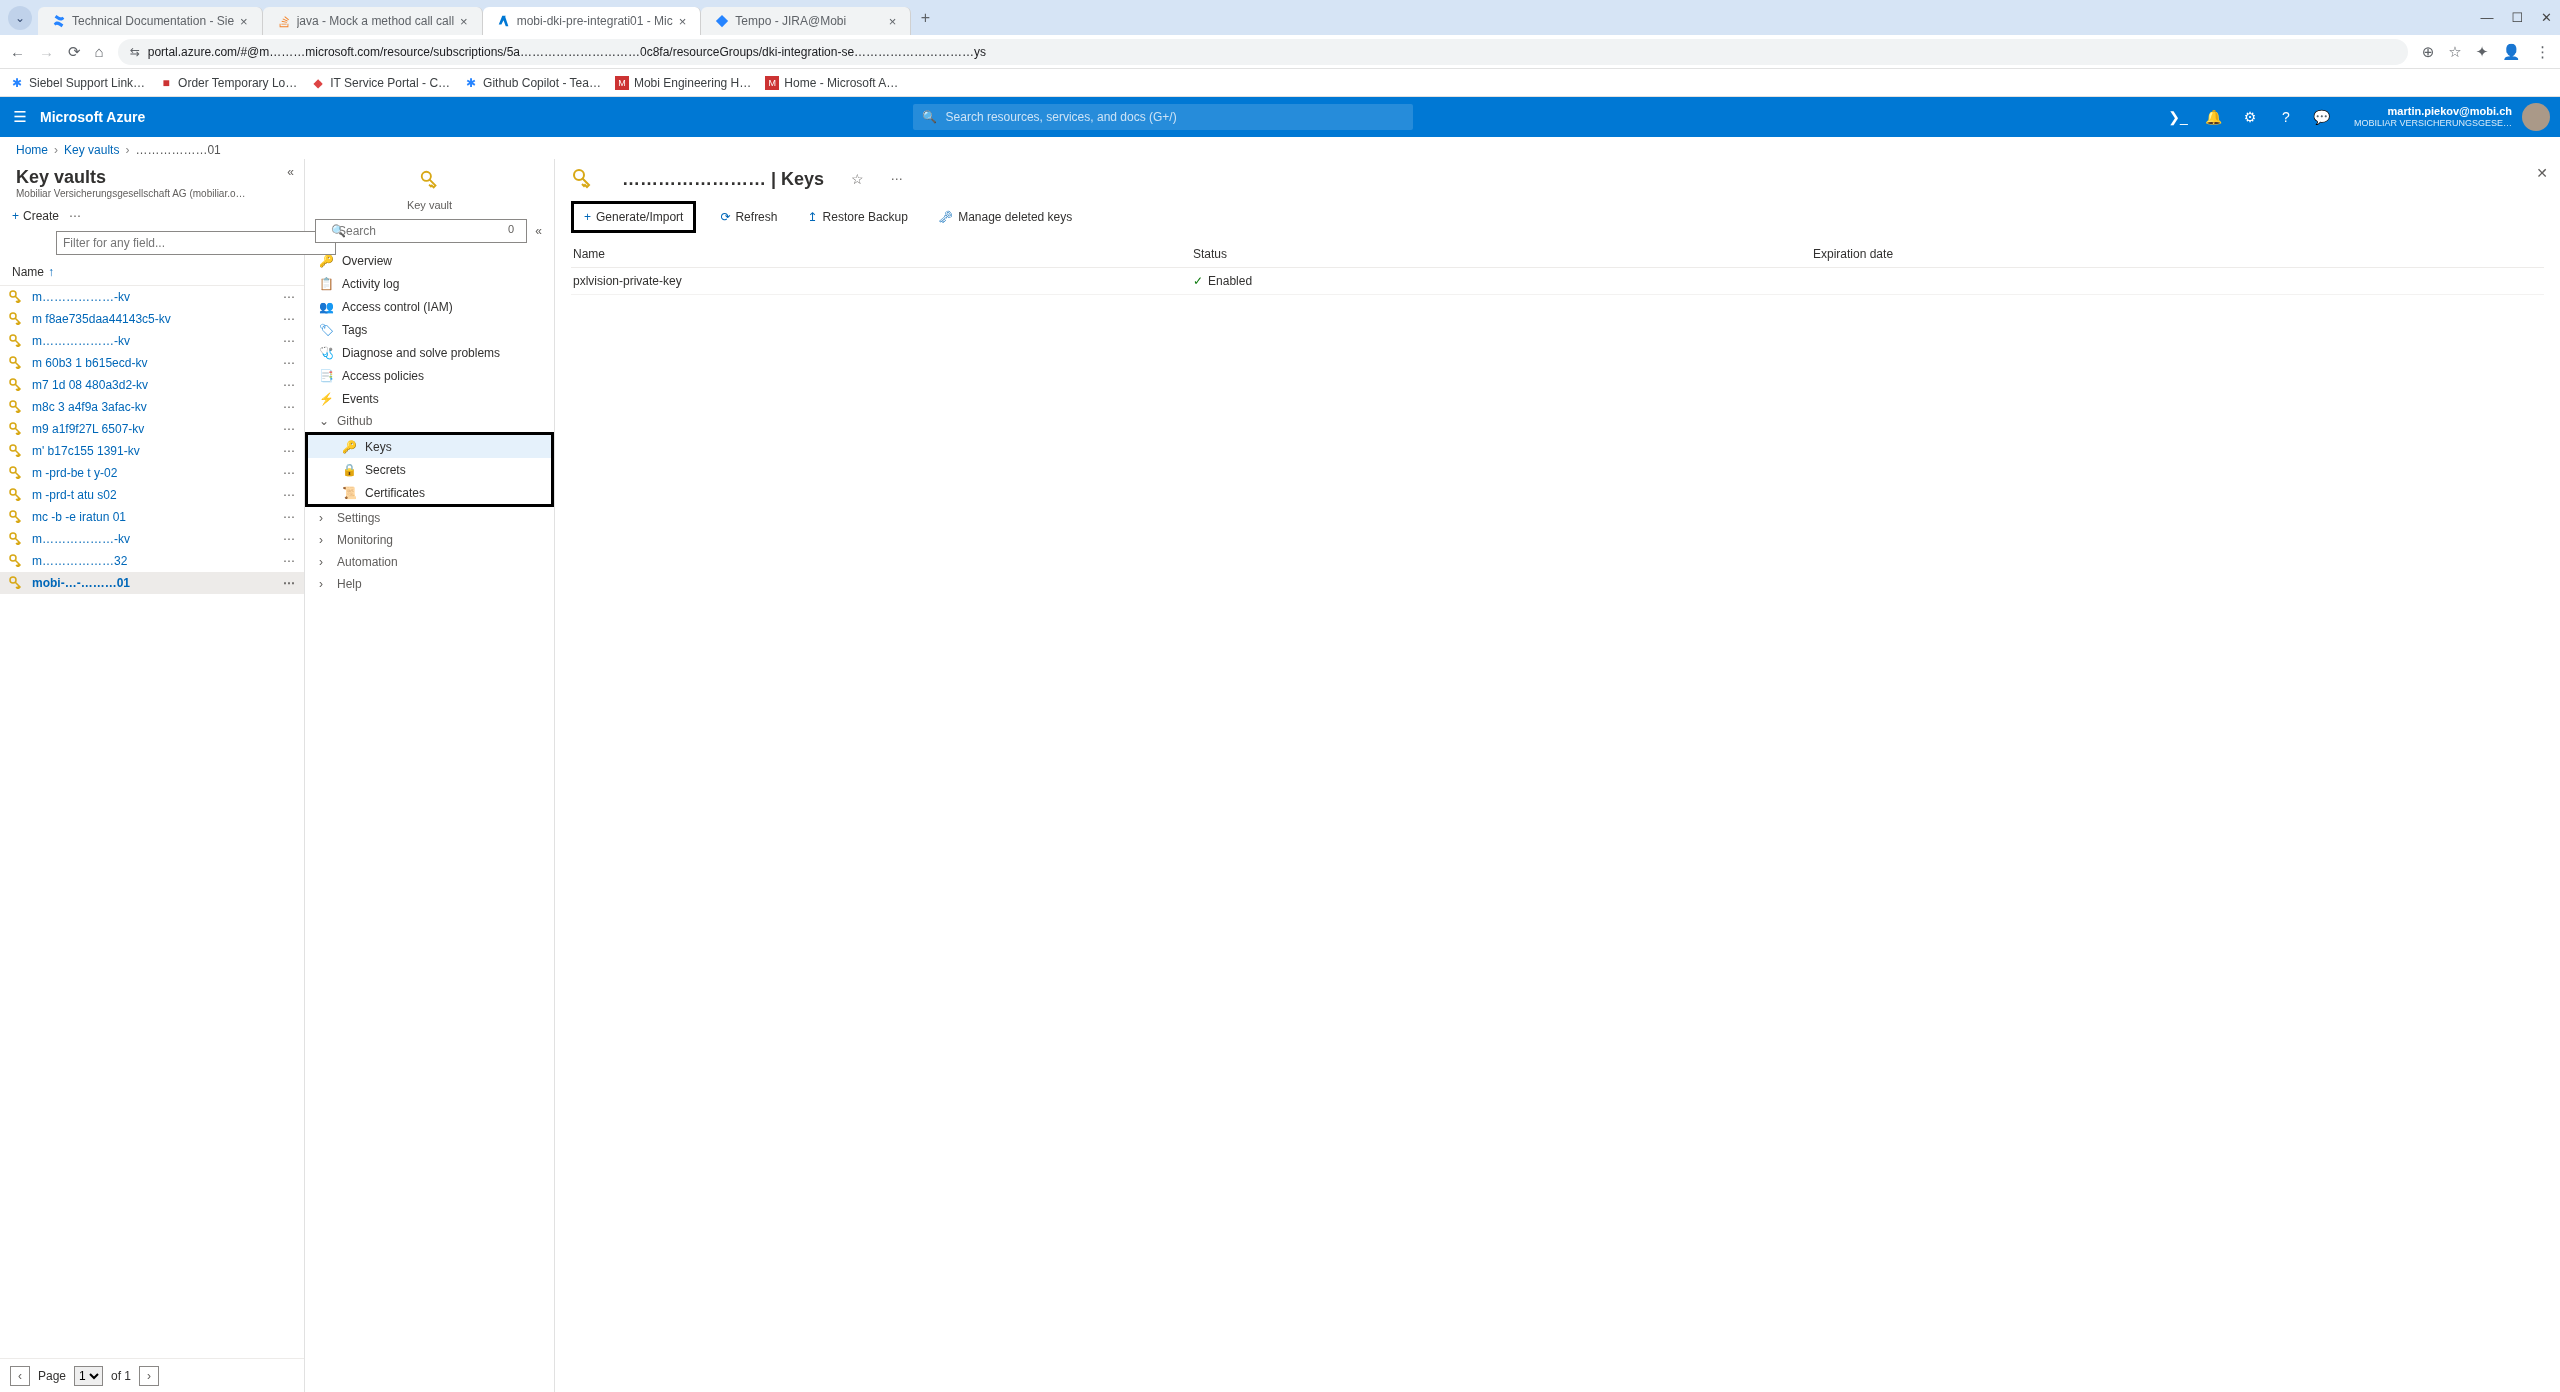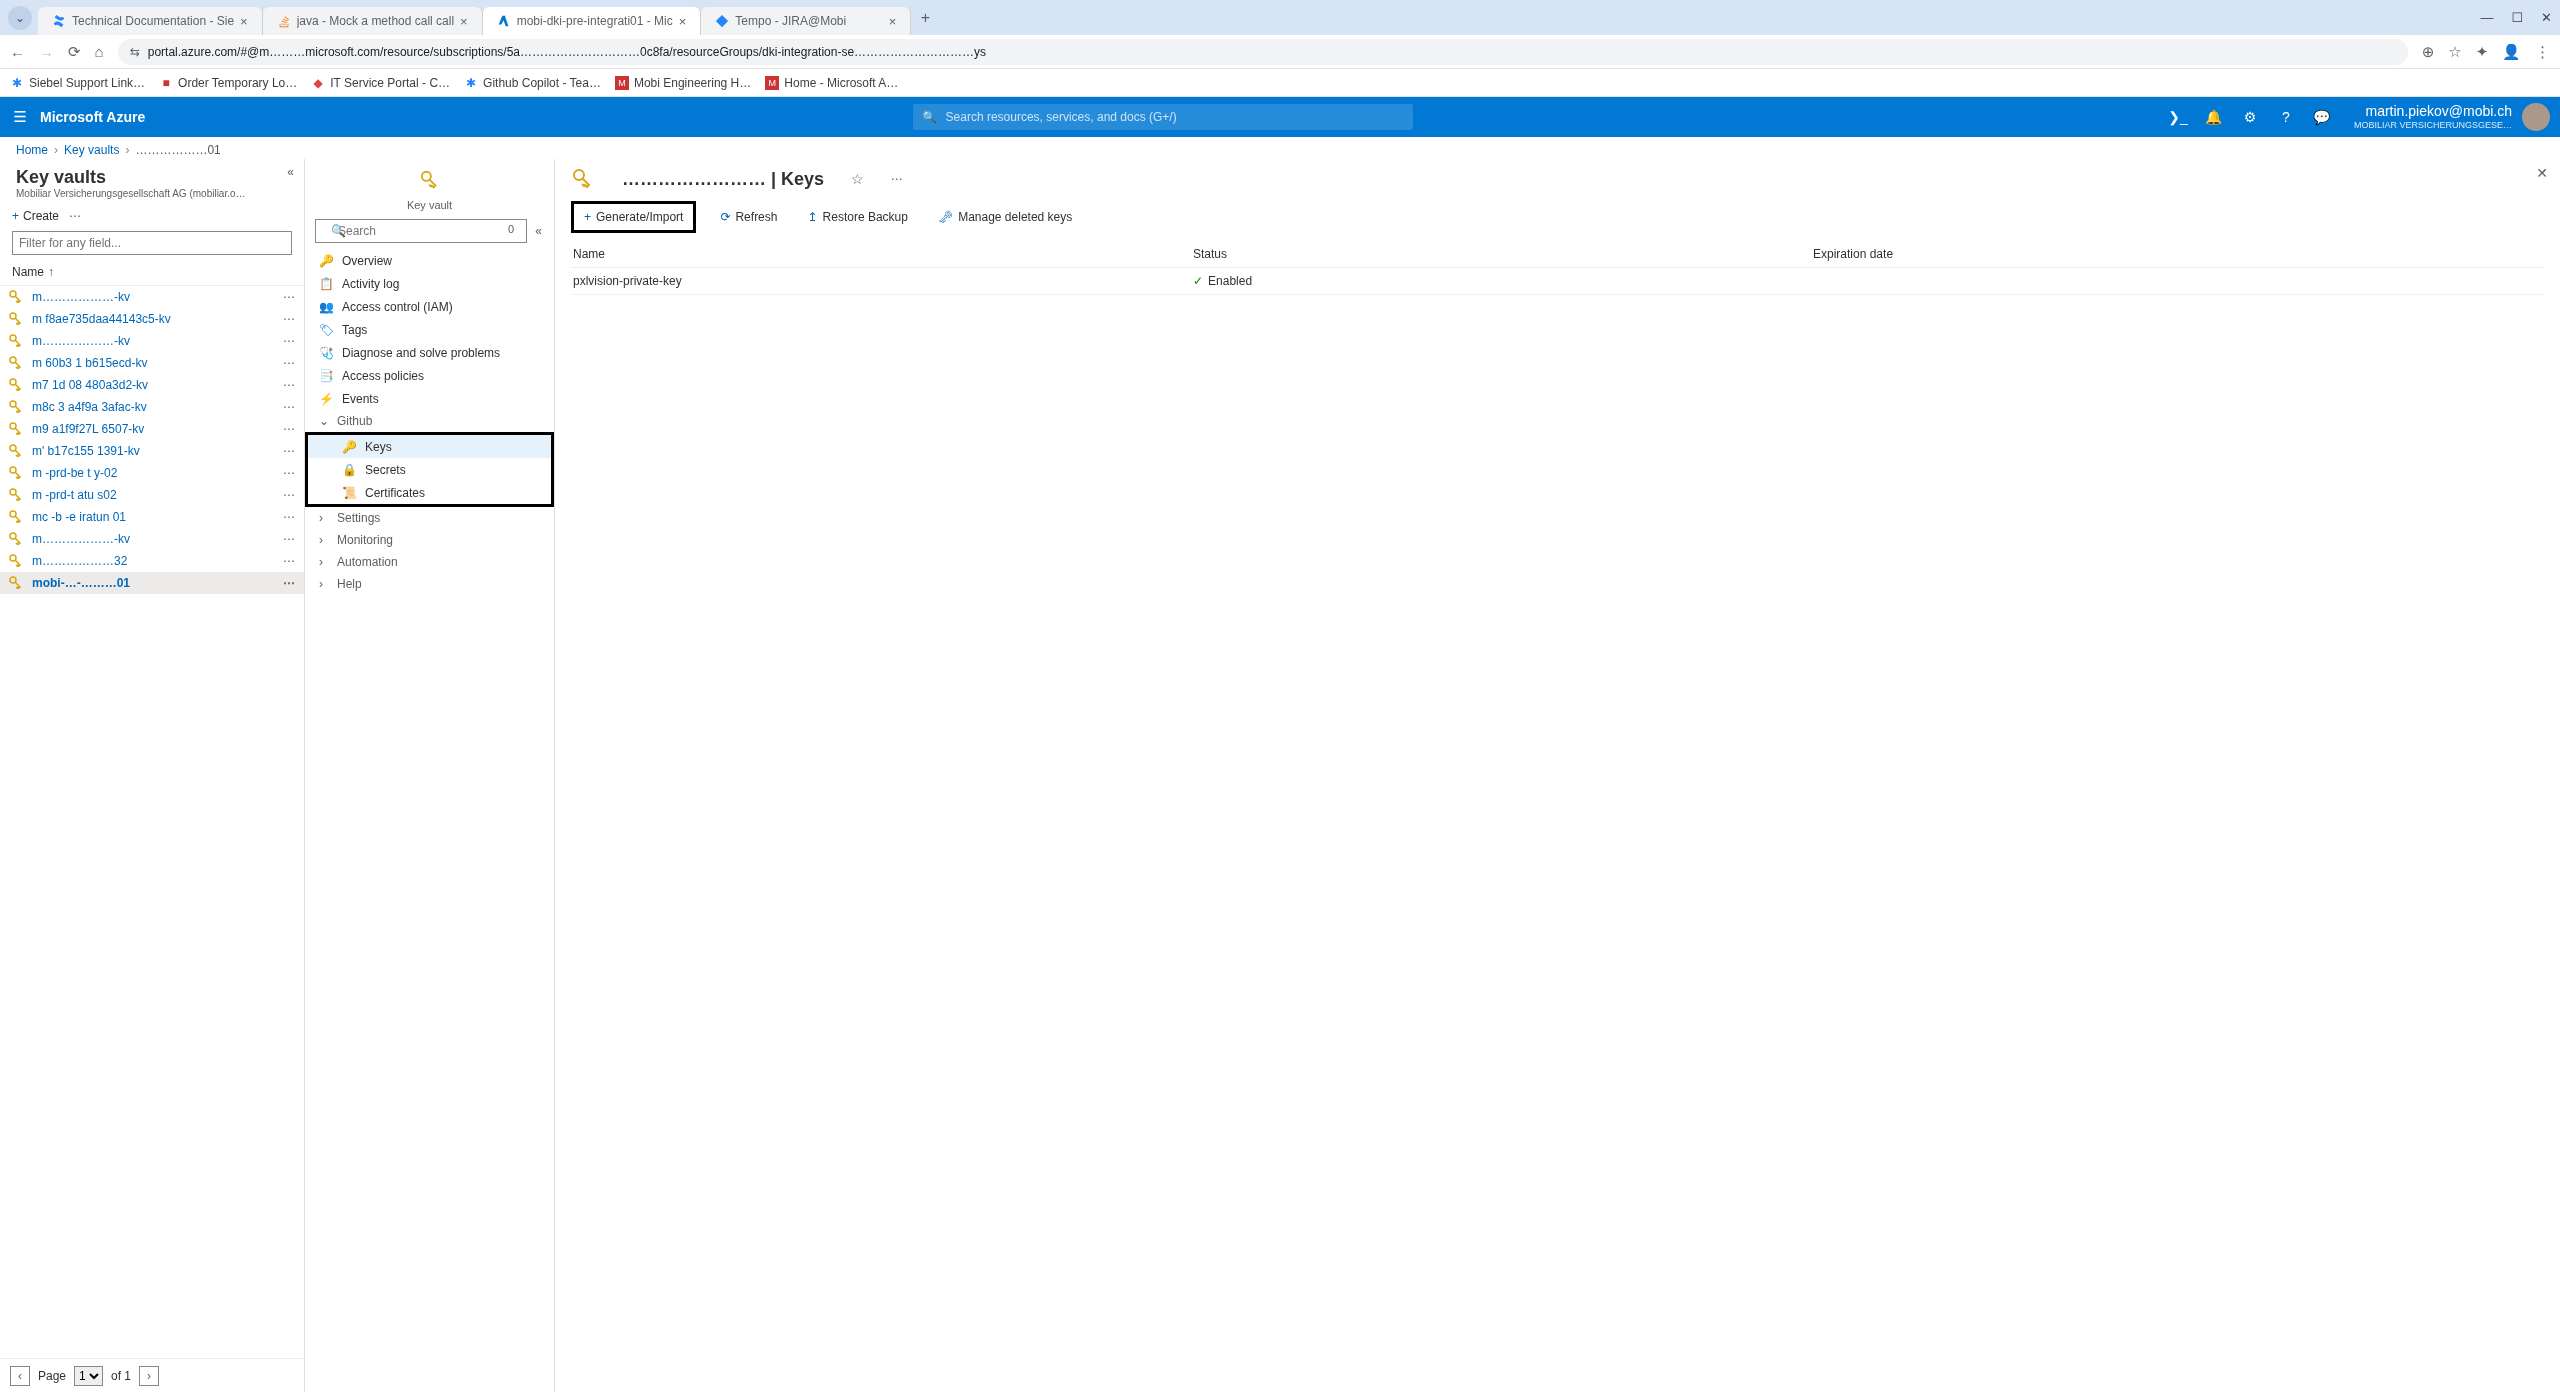--- a/index.html
+++ b/index.html
@@ -33,21 +33,21 @@
 .azure-top { background: #0078d4; height: 40px; display: flex; align-items: center; padding: 0 0 0 0; color: #fff; }
 .azure-hamb { width: 40px; display:flex; align-items:center; justify-content:center; cursor:pointer; font-size: 15px; }
 .azure-brand { font-weight: 600; font-size: 14px; padding-right: 20px; cursor: pointer; }
 .azure-search-wrap { flex: 1; display: flex; justify-content: center; }
 .azure-search { width: 500px; height: 26px; background: rgba(255,255,255,0.15); border-radius: 2px; display: flex; align-items: center; padding: 0 10px; gap: 8px; color: #cde3f6; }
 .azure-search input { background: transparent; border: none; outline: none; color: #fff; font-size: 12px; width: 100%; }
 .azure-search input::placeholder { color: #cde3f6; }
 .azure-top-icons { display:flex; align-items:center; gap: 0; }
 .azure-top-icons .tico { width: 36px; height: 40px; display:flex; align-items:center; justify-content:center; cursor:pointer; font-size: 14px; }
 .azure-account { padding: 0 10px 0 14px; text-align: right; line-height: 1.2; cursor:pointer; }
-.azure-account .acc-email { font-size: 14px; }
+.azure-account .acc-email { font-size: 11px; font-weight: bold; }
 .azure-account .acc-org { font-size: 9px; opacity: .85; text-transform: uppercase; }
 .azure-avatar { width: 28px; height: 28px; border-radius: 50%; background: #a98; margin-right: 10px; }
 
 
 .breadcrumb-row { height: 22px; display:flex; align-items:center; padding: 4px 16px 0; gap: 6px; font-size: 12px; }
 .breadcrumb-row a { color: #0067b8; text-decoration: none; cursor:pointer; }
 .breadcrumb-row .sep { color: #888; }
 .breadcrumb-row .cur { color: #555; }
 
 
@@ -57,21 +57,21 @@
 .left-panel { width: 305px; border-right: 1px solid #e1e1e1; display:flex; flex-direction:column; position:relative; }
 .left-head { padding: 8px 16px 2px; position: relative; }
 .left-head .collapse { position:absolute; right:10px; top:6px; color:#605e5c; cursor:pointer; }
 .left-head h2 { font-size: 18px; font-weight: 600; }
 .left-head .org { font-size: 10px; color: #605e5c; white-space: nowrap; overflow:hidden; text-overflow: ellipsis; }
 .left-tools { padding: 8px 12px 4px; display:flex; align-items:center; gap: 10px; }
 .left-tools .create { display:flex; align-items:center; gap:4px; color:#323130; cursor:pointer; font-size: 12px; }
 .left-tools .create .plus { color:#0067b8; }
 .left-tools .more { color:#605e5c; cursor:pointer; }
 .left-filter { margin: 4px 12px; }
-.left-filter input { width:100%; height:24px; border:1px solid #8a8886; padding:0 6px; font-size:12px; }
+.left-filter input { width:100%; height:24px; border:1px solid #8a8886; padding:0 6px; font-size:12px;margin-left:44px; }
 .left-cols { padding: 6px 12px; font-size:12px; color:#323130; border-bottom:1px solid #edebe9; display:flex; align-items:center; gap:4px; }
 .left-cols .sorti { color:#0067b8; }
 .kv-list { flex:1; overflow:auto; }
 .kv-row { display:flex; align-items:center; padding: 3px 8px; gap:8px; cursor:pointer; }
 .kv-row.selected { background:#edebe9; font-weight: 600; }
 .kv-row .kv-icon { width:16px; height:16px; color:#d8a816; flex-shrink:0; display:flex; align-items:center; justify-content:center; }
 .kv-row .kv-name { flex:1; color:#0067b8; font-size:12px; white-space:nowrap; overflow:hidden; text-overflow:ellipsis; }
 .kv-row .kv-more { color:#605e5c; letter-spacing:1px; }
 .left-pager { height: 34px; border-top:1px solid #edebe9; display:flex; align-items:center; padding: 0 10px; gap:8px; font-size:12px; }
 .left-pager .pg-btn { width:20px; height:20px; border:1px solid #8a8886; display:flex; align-items:center; justify-content:center; cursor:pointer; color:#605e5c; }

